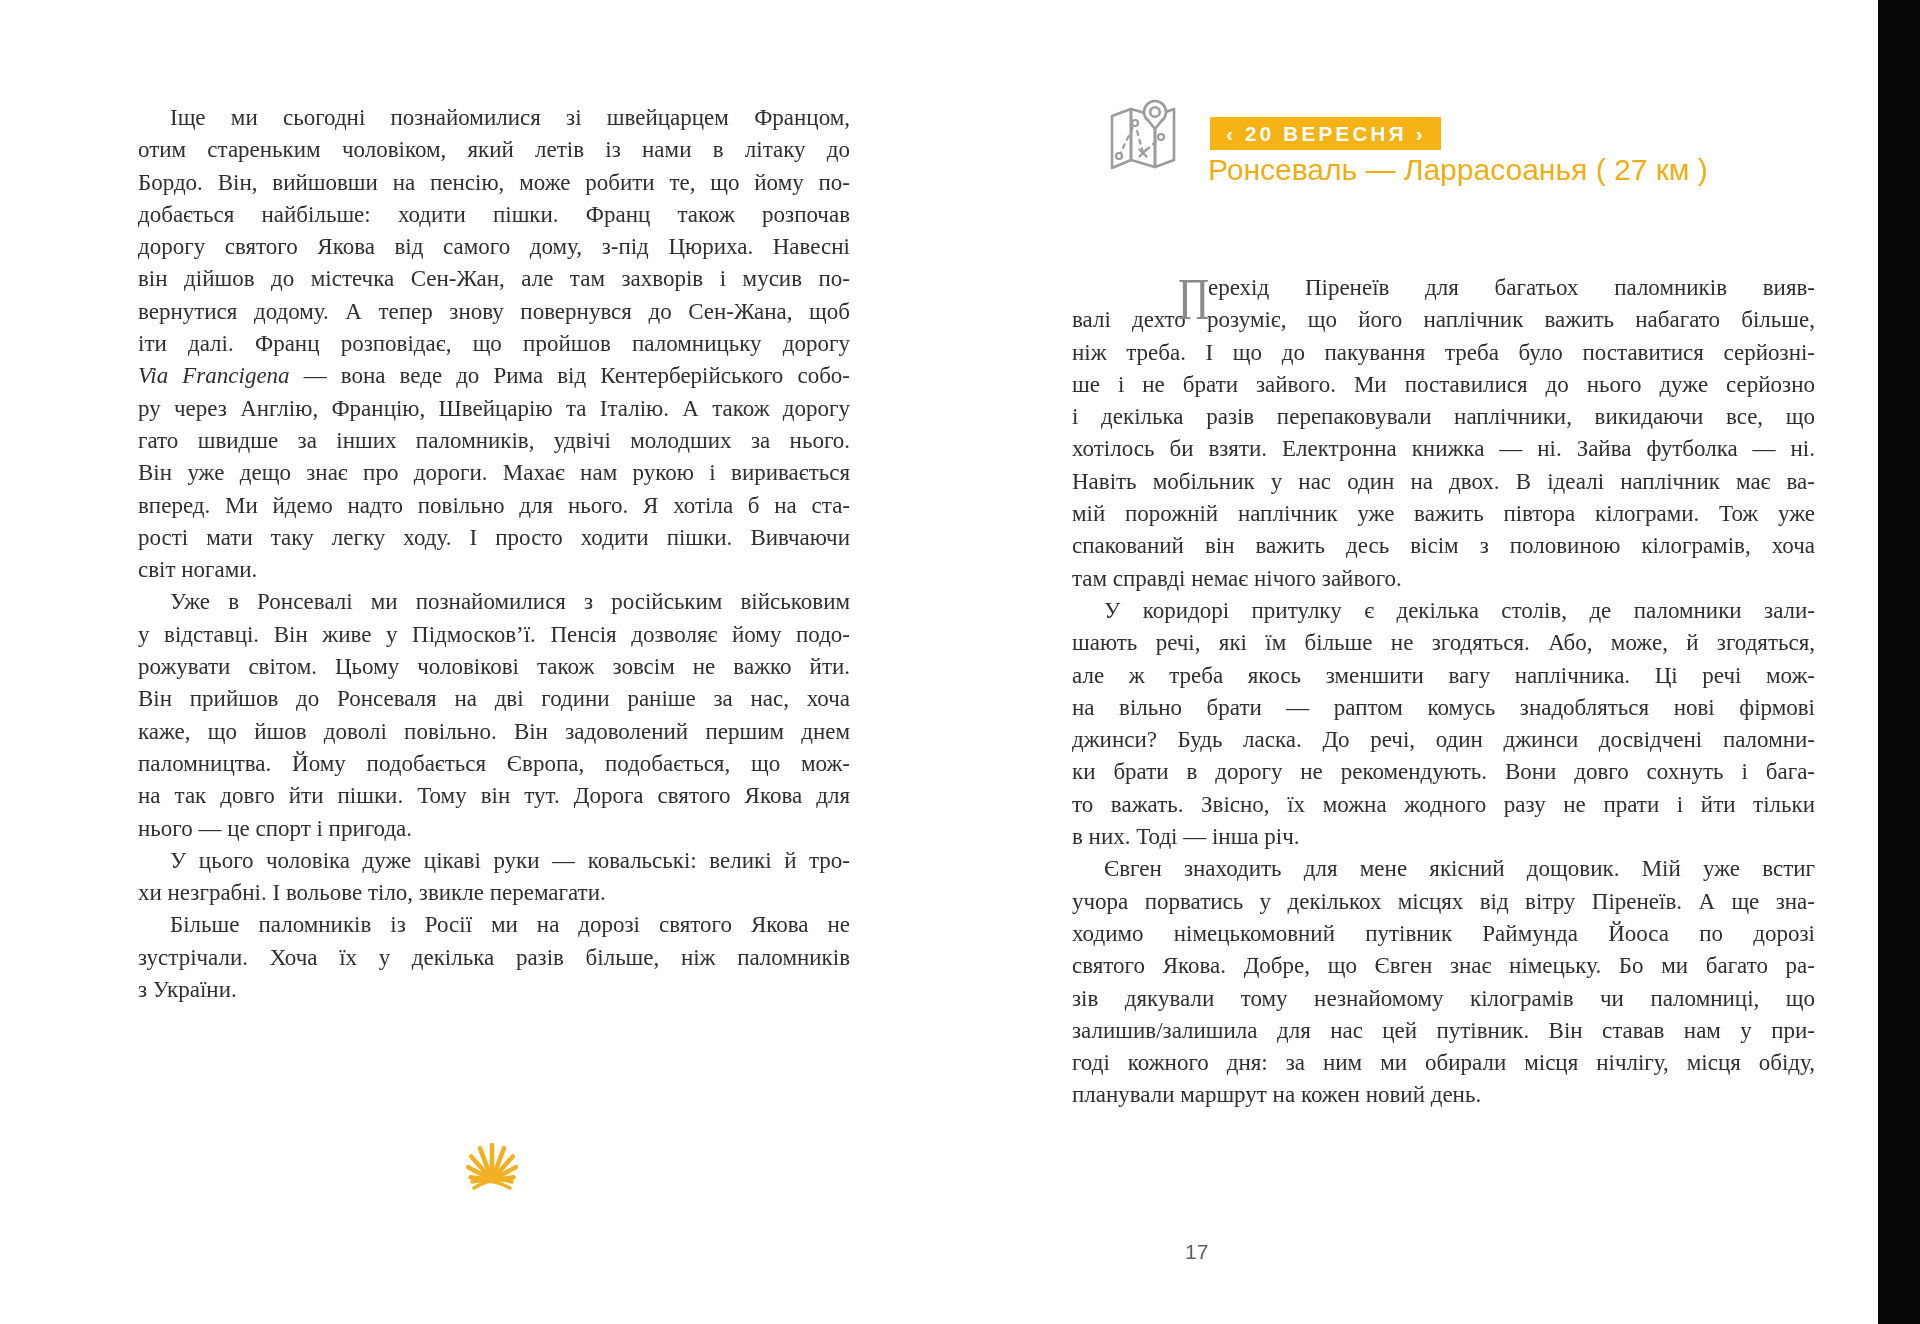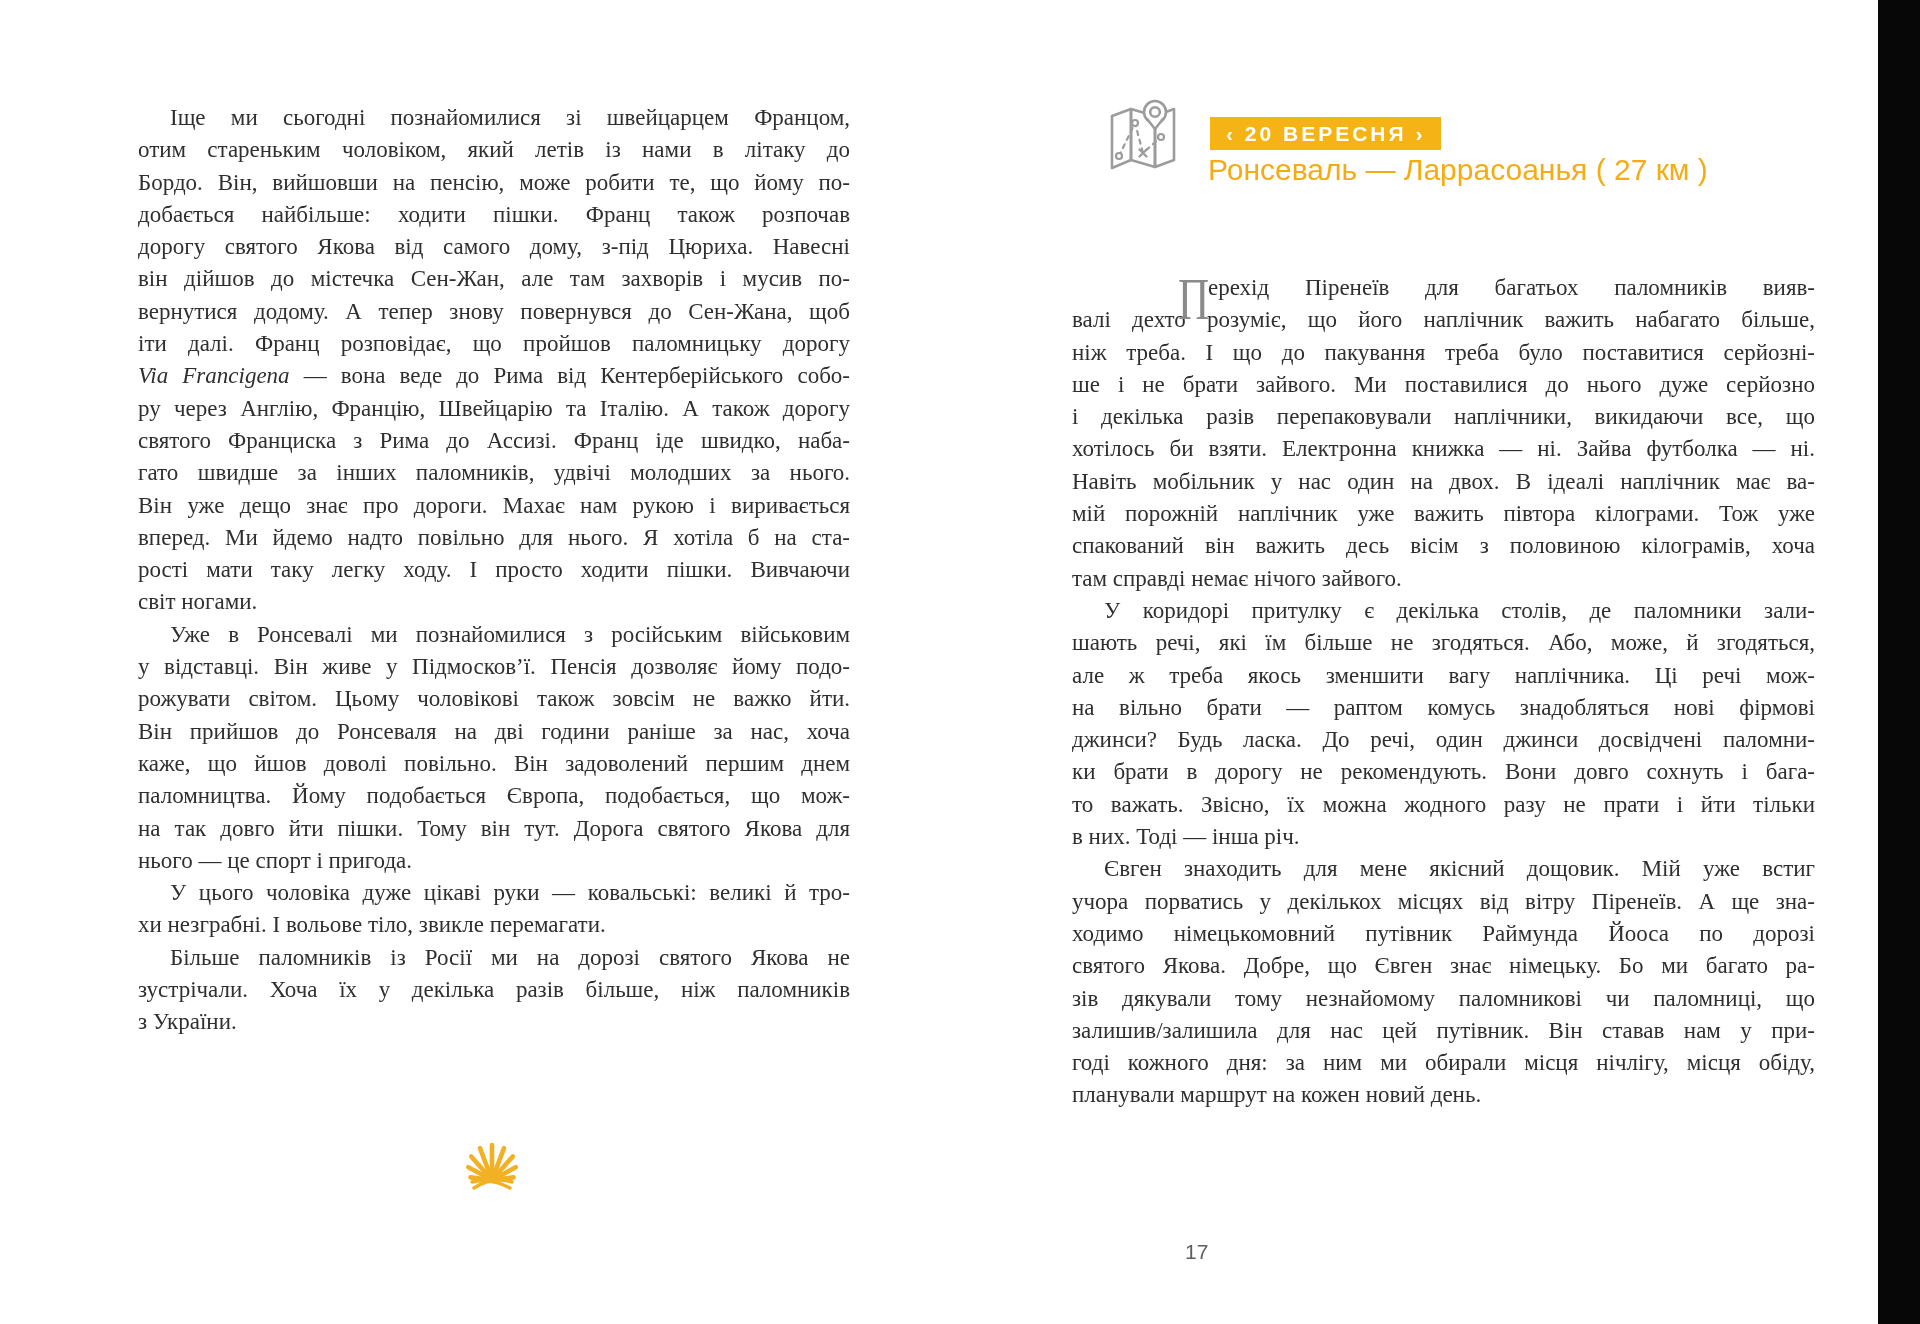--- a/index.html
+++ b/index.html
@@ -88,21 +88,20 @@
         <div class="line indent">Іще ми сьогодні познайомилися зі швейцарцем Францом,</div>
         <div class="line">отим стареньким чоловіком, який летів із нами в літаку до</div>
         <div class="line">Бордо. Він, вийшовши на пенсію, може робити те, що йому по-</div>
         <div class="line">добається найбільше: ходити пішки. Франц також розпочав</div>
         <div class="line">дорогу святого Якова від самого дому, з-під Цюриха. Навесні</div>
         <div class="line">він дійшов до містечка Сен-Жан, але там захворів і мусив по-</div>
         <div class="line">вернутися додому. А тепер знову повернувся до Сен-Жана, щоб</div>
         <div class="line">іти далі. Франц розповідає, що пройшов паломницьку дорогу</div>
         <div class="line"><i>Via Francigena</i> — вона веде до Рима від Кентерберійського собо-</div>
         <div class="line">ру через Англію, Францію, Швейцарію та Італію. А також дорогу</div>
-        <div class="line">святого Франциска з Рима до Ассизі. Франц іде швидко, наба-</div>
         <div class="line">гато швидше за інших паломників, удвічі молодших за нього.</div>
         <div class="line">Він уже дещо знає про дороги. Махає нам рукою і виривається</div>
         <div class="line">вперед. Ми йдемо надто повільно для нього. Я хотіла б на ста-</div>
         <div class="line">рості мати таку легку ходу. І просто ходити пішки. Вивчаючи</div>
         <div class="line last">світ ногами.</div>
       </div>
       <div class="para">
         <div class="line indent">Уже в Ронсевалі ми познайомилися з російським військовим</div>
         <div class="line">у відставці. Він живе у Підмосков’ї. Пенсія дозволяє йому подо-</div>
         <div class="line">рожувати світом. Цьому чоловікові також зовсім не важко йти.</div>
@@ -183,21 +182,21 @@
         <div class="line">джинси? Будь ласка. До речі, один джинси досвідчені паломни-</div>
         <div class="line">ки брати в дорогу не рекомендують. Вони довго сохнуть і бага-</div>
         <div class="line">то важать. Звісно, їх можна жодного разу не прати і йти тільки</div>
         <div class="line last">в них. Тоді — інша річ.</div>
       </div>
       <div class="para">
         <div class="line indent">Євген знаходить для мене якісний дощовик. Мій уже встиг</div>
         <div class="line">учора порватись у декількох місцях від вітру Піренеїв. А ще зна-</div>
         <div class="line">ходимо німецькомовний путівник Раймунда Йооса по дорозі</div>
         <div class="line">святого Якова. Добре, що Євген знає німецьку. Бо ми багато ра-</div>
-        <div class="line">зів дякували тому незнайомому паломникові чи паломниці, що</div>
+        <div class="line">зів дякували тому незнайомому кілограмів чи паломниці, що</div>
         <div class="line">залишив/залишила для нас цей путівник. Він ставав нам у при-</div>
         <div class="line">годі кожного дня: за ним ми обирали місця нічлігу, місця обіду,</div>
         <div class="line last">планували маршрут на кожен новий день.</div>
       </div>
     </div>
 
   <div class="page-number">17</div>
 
   <div class="edge-strip"></div>
 </div>

